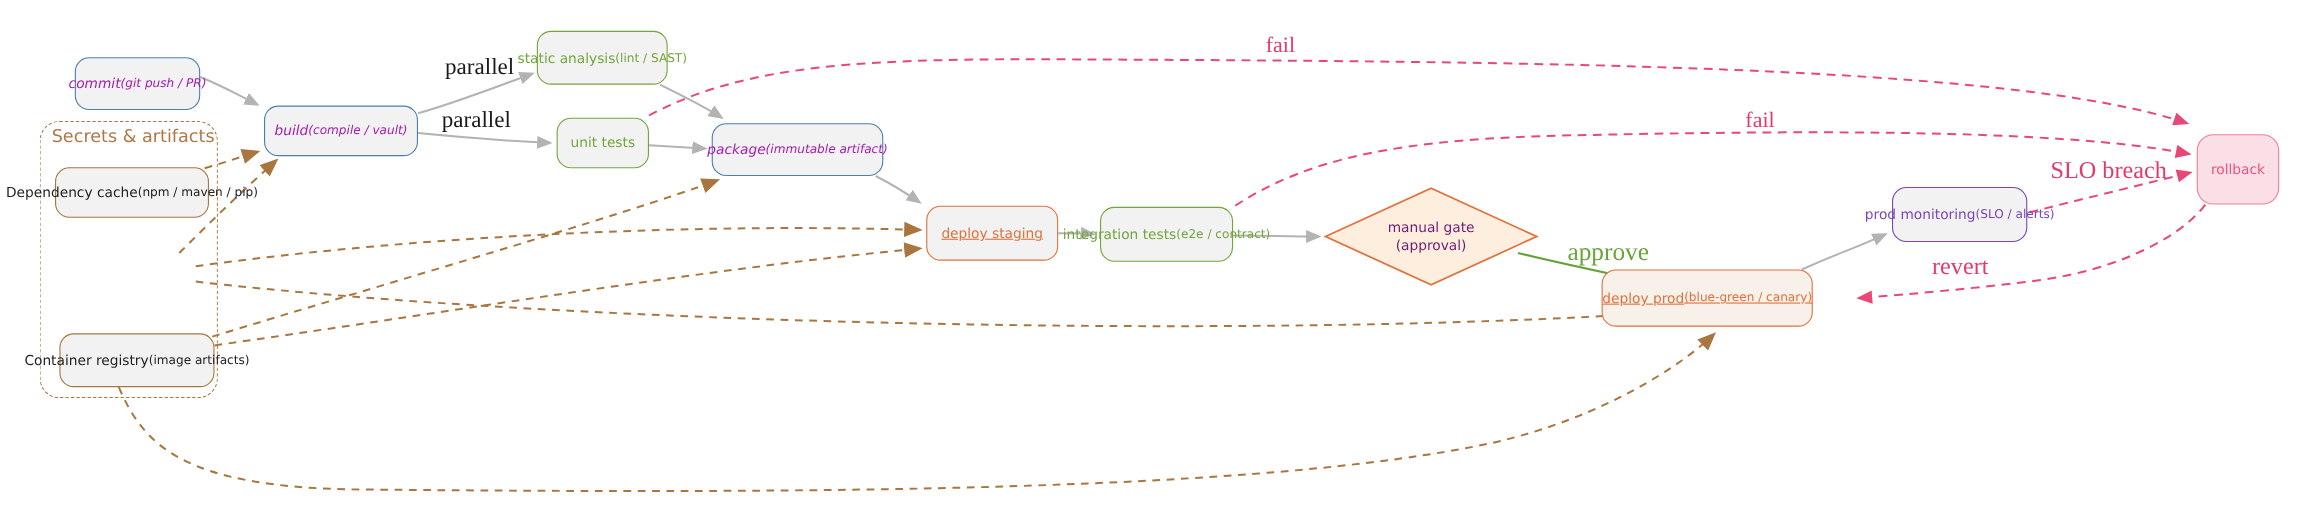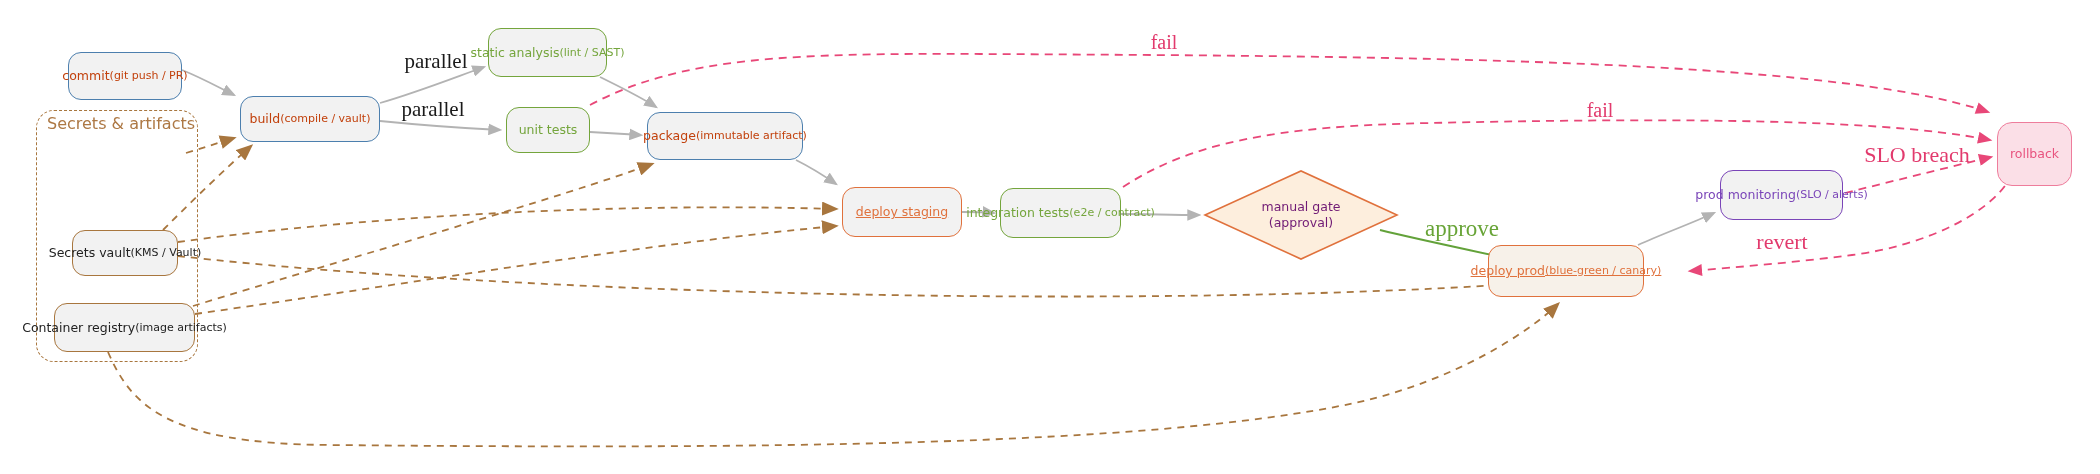--- a/index.html
+++ b/index.html
@@ -3,21 +3,21 @@
 <meta charset="utf-8">
 <style>
   html,body{margin:0;padding:0;background:#ffffff;}
   #canvas{position:relative;width:2100px;height:474px;background:#ffffff;overflow:hidden;
           font-family:"DejaVu Sans",sans-serif;}
   svg.edges{position:absolute;left:0;top:0;}
   .node{position:absolute;box-sizing:border-box;border:1.6px solid #888;border-radius:13px;
         background:#f2f2f2;display:flex;flex-direction:row;align-items:center;justify-content:center;
         font-size:12.5px;line-height:16px;text-align:center;white-space:nowrap;}
   .node .s{font-size:11px;}
-  .n-blue{border-color:#4c7fae;color:#c2410c;}
+  .n-blue{border-color:#4c7fae;color:#a21caf;font-style:italic;}
   .n-green{border-color:#74a53c;color:#74a53c;}
   .n-orange{border-color:#e0713c;color:#e0713c;text-decoration:underline;}
   .n-purple{border-color:#7a45b8;color:#7a45b8;}
   .n-pink{border-color:#ee7d9c;color:#e8537f;background:#fbdfe7;}
   .n-brown{border-color:#a8763e;color:#222222;}
   .n-cream{background:#f7f1e9;}
   .cluster{position:absolute;box-sizing:border-box;border:1.6px dashed #a8763e;border-radius:18px;
            background:transparent;}
   .cluster-label{position:absolute;color:#ad7844;font-size:16px;white-space:nowrap;}
   .gate-label{position:absolute;color:#701a75;font-size:12.5px;line-height:16px;text-align:center;
@@ -118,39 +118,39 @@
   <div class="node n-green" style="left:1000px;top:188px;width:121px;height:50px">
     <span class="t">integration tests</span>
     <span class="s">(e2e / contract)</span>
   </div>
 
   <div class="gate-label" style="left:1301px;top:215px">
     <div>manual gate</div>
     <div>(approval)</div>
   </div>
 
-  <div class="node n-orange n-cream" style="left:1488px;top:245px;width:156px;height:52px">
+  <div class="node n-orange n-cream" style="left:1456px;top:245px;width:192px;height:52px">
     <span class="t">deploy prod</span>
     <span class="s">(blue-green / canary)</span>
   </div>
 
   <div class="node n-purple" style="left:1720px;top:170px;width:123px;height:50px">
     <span class="t">prod monitoring</span>
     <span class="s">(SLO / alerts)</span>
   </div>
 
   <div class="node n-pink" style="left:1997px;top:122px;width:75px;height:64px;border-radius:15px">
     <span class="t">rollback</span>
   </div>
 
+  <div class="node n-brown" style="left:50px;top:152px;width:140px;height:46px">
+    <span class="t">Dependency cache</span>
+    <span class="s">(npm / maven / pip)</span>
+  </div>
 
-  <div class="node n-brown" style="left:72px;top:230px;width:106px;height:46px">
-    <span class="t">Secrets vault</span>
-    <span class="s">(KMS / Vault)</span>
-  </div>
 
   <div class="node n-brown" style="left:54px;top:303px;width:141px;height:49px">
     <span class="t">Container registry</span>
     <span class="s">(image artifacts)</span>
   </div>
 
   <div class="elabel el-black" style="left:436px;top:61px">parallel</div>
   <div class="elabel el-black" style="left:433px;top:109px">parallel</div>
   <div class="elabel el-pink" style="left:1164px;top:42px">fail</div>
   <div class="elabel el-pink" style="left:1600px;top:110px">fail</div>

